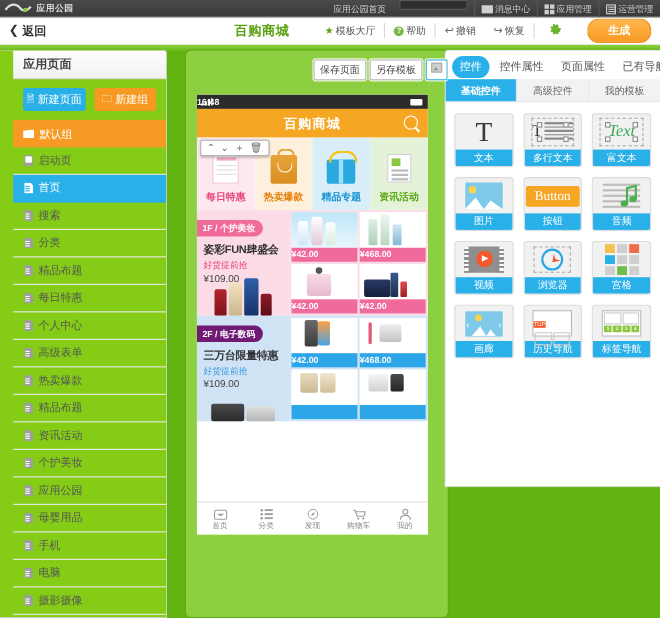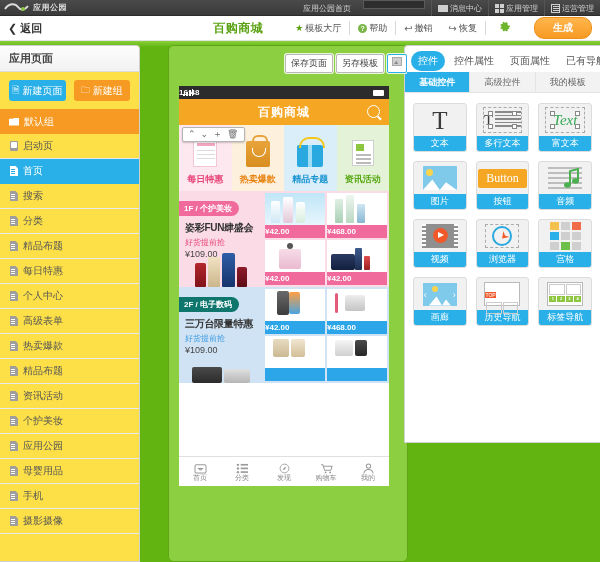--- a/index.html
+++ b/index.html
@@ -105,23 +105,23 @@
     position: absolute; top: 41px; left: 0; width: 600px; height: 521px;
     background: #62b511;
   }
   .canvas-bg:before {
     content: ""; position: absolute; top: 0; left: 0; width: 600px; height: 6px;
     background: linear-gradient(#8bd13a, #62b511);
   }
 
   
   .sidebar {
-    position: absolute; top: 45px; left: 0; width: 140px; height: 517px;
-    background: #fde047; border: 1px solid #cfcfcf; border-left: none;
-    border-radius: 0 4px 0 0; overflow: hidden;
+    position: absolute; top: 45px; left: 0; width: 152px; height: 517px;
+    background: #84cc16; border: 1px solid #cfcfcf; border-left: none;
+    border-radius: 0 4px 0 0; overflow: hidden; padding-left: 12px;
   }
   .sb-header {
     height: 26px; display: flex; align-items: center; padding-left: 9px;
     font-size: 11px; font-weight: bold; color: #444;
     background: linear-gradient(#fdfdfd,#f2f2f2);
     border-bottom: 1px solid #dcdcdc;
   }
   .sb-actions { display: flex; gap: 8px; padding: 8px 9px; }
   .sb-btn {
     flex: 1; display: flex; align-items: center; justify-content: center; gap: 3px;
@@ -276,21 +276,21 @@
   
   .floor { display: flex; height: 96px; }
   .floor-left { width: 84px; position: relative; padding: 6px 0 0 0; }
   .floor.f1 .floor-left { background: #fbdce6; }
   .floor.f2 .floor-left { background: #cfe3f5; }
   .fl-badge {
     display: inline-block; color: #fff; font-size: 8px; font-weight: bold;
     padding: 2px 7px 2px 5px; border-radius: 0 9px 9px 0; margin-bottom: 5px;
   }
   .floor.f1 .fl-badge { background: #f06a9b; }
-  .floor.f2 .fl-badge { background: #0f766e; }
+  .floor.f2 .fl-badge { background: #701a75; }
   .fl-t1 { font-size: 10px; font-weight: bold; color: #333; padding-left: 6px; letter-spacing: -.3px; }
   .fl-t2 { font-size: 8px; padding-left: 6px; margin-top: 2px; }
   .floor.f1 .fl-t2 { color: #e8457a; }
   .floor.f2 .fl-t2 { color: #3d9ae0; }
   .fl-p { font-size: 9px; color: #444; padding-left: 6px; margin-top: 1px; }
   .fl-art { position: absolute; bottom: 0; left: 4px; right: 4px; height: 40px; display: flex; align-items: flex-end; gap: 2px; justify-content: center; }
   .bottle { border-radius: 2px 2px 1px 1px; }
 
   .floor-right { flex: 1; display: grid; grid-template-columns: 1fr 1fr; gap: 2px; padding: 2px; }
   .floor.f1 .floor-right { background: #fbdce6; }
@@ -536,20 +536,24 @@
           <div class="sb-item">
             <span class="pg-ico"></span>
             <span>母婴用品</span>
           </div>
           <div class="sb-item">
             <span class="pg-ico"></span>
             <span>手机</span>
           </div>
           <div class="sb-item">
             <span class="pg-ico"></span>
+            <span>电脑</span>
+          </div>
+          <div class="sb-item">
+            <span class="pg-ico"></span>
             <span>摄影摄像</span>
           </div>
         </div>
     </div>
   </div>
 
   <div class="preview">
     <div class="preview-bg"></div>
 
     <div class="pv-topbar">

